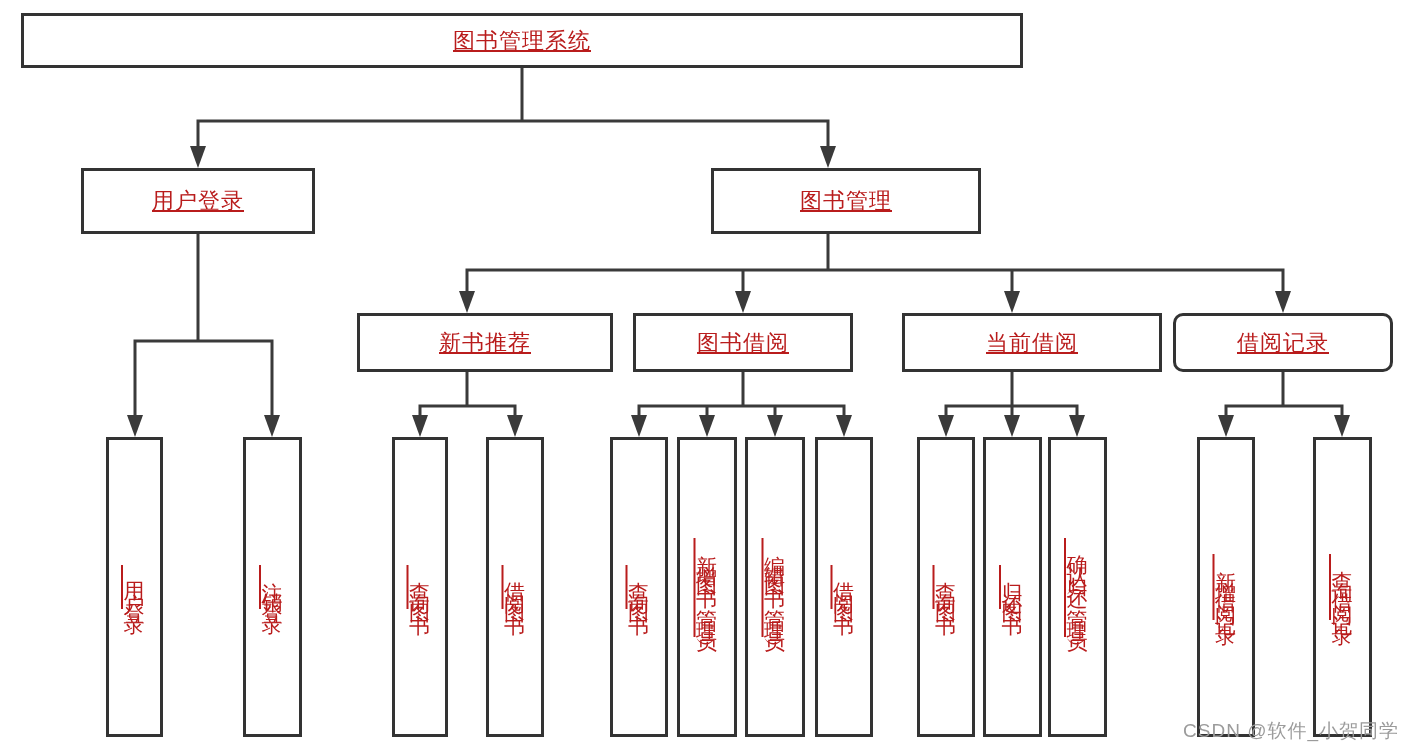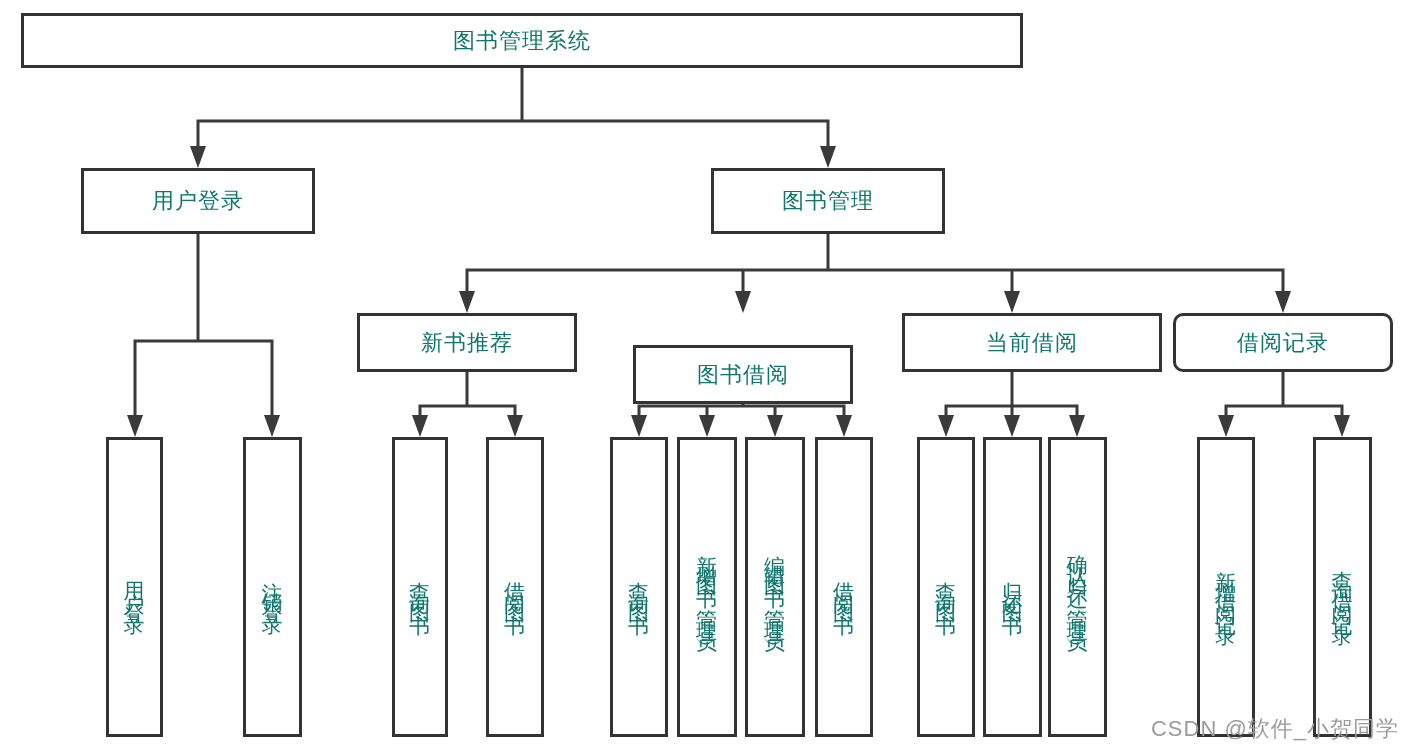--- a/index.html
+++ b/index.html
@@ -9,25 +9,26 @@
     position: relative;
     width: 1405px;
     height: 747px;
     background: #ffffff;
     overflow: hidden;
   }
   .node {
     position: absolute;
     border: 3px solid #333333;
     background: #ffffff;
-    color: #0f766e;
+    color: #b91c1c;
     display: flex;
     align-items: center;
     justify-content: center;
     text-align: left;
+    text-decoration: underline;
   }
   .node.h {
     font-size: 22px;
     letter-spacing: 1px;
     white-space: nowrap;
   }
   .node.v {
     writing-mode: vertical-rl;
     font-size: 21px;
     letter-spacing: 11px;
@@ -46,21 +47,21 @@
     stroke-linecap: square;
   }
   svg.connectors polygon {
     fill: #3a3a3a;
     stroke: none;
   }
   .watermark {
     position: absolute;
     right: 6px;
     bottom: 3px;
-    font-size: 22px;
+    font-size: 19px;
     letter-spacing: 1px;
     color: #9b9b9b;
     white-space: nowrap;
     z-index: 5;
   }
 </style>
 </head>
 <body>
 
 <div class="canvas">
@@ -104,24 +105,24 @@
     <g>
       <path d="M1283 372 L1283 406 M1226 406 L1342 406 M1226 406 L1226 417 M1342 406 L1342 417"></path>
       <polygon points="1218,415 1234,415 1226,437"></polygon>
       <polygon points="1334,415 1350,415 1342,437"></polygon>
     </g>
   </svg>
 
   <div class="node h" style="left:21px; top:13px; width:1002px; height:55px;">图书管理系统</div>
 
   <div class="node h" style="left:81px; top:168px; width:234px; height:66px;">用户登录</div>
-  <div class="node h" style="left:711px; top:168px; width:234px; height:66px;">图书管理</div>
+  <div class="node h" style="left:711px; top:168px; width:270px; height:66px;">图书管理</div>
 
-  <div class="node h" style="left:357px; top:313px; width:220px; height:59px;">新书推荐</div>
-  <div class="node h" style="left:633px; top:313px; width:220px; height:59px;margin-top:32px;">图书借阅</div>
+  <div class="node h" style="left:357px; top:313px; width:256px; height:59px;">新书推荐</div>
+  <div class="node h" style="left:633px; top:313px; width:220px; height:59px;">图书借阅</div>
   <div class="node h" style="left:902px; top:313px; width:260px; height:59px;">当前借阅</div>
   <div class="node h" style="left:1173px; top:313px; width:220px; height:59px;border-radius:10px;">借阅记录</div>
 
   <div class="node v" style="left:106px; top:437px; width:57px; height:300px;">用户登录</div>
   <div class="node v" style="left:243px; top:437px; width:59px; height:300px;">注销登录</div>
 
   <div class="node v" style="left:392px; top:437px; width:56px; height:300px;">查询图书</div>
   <div class="node v" style="left:486px; top:437px; width:58px; height:300px;">借阅图书</div>
 
   <div class="node v" style="left:610px; top:437px; width:58px; height:300px;">查询图书</div>

